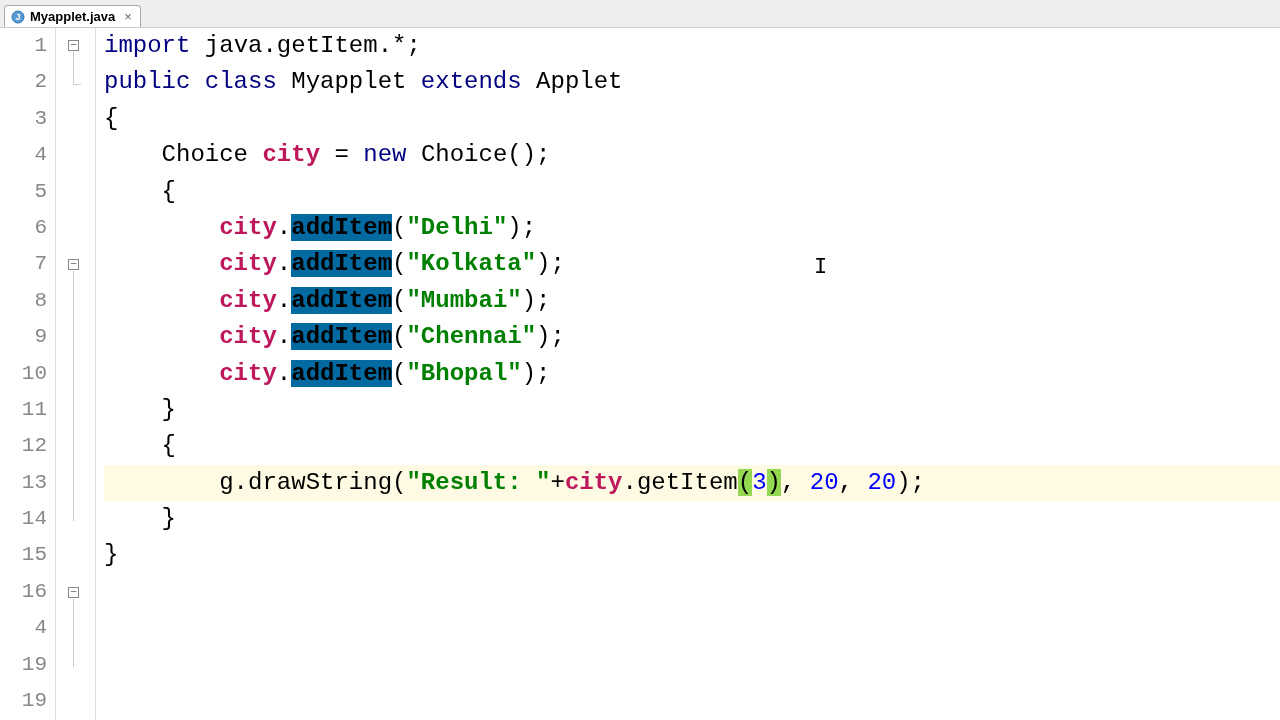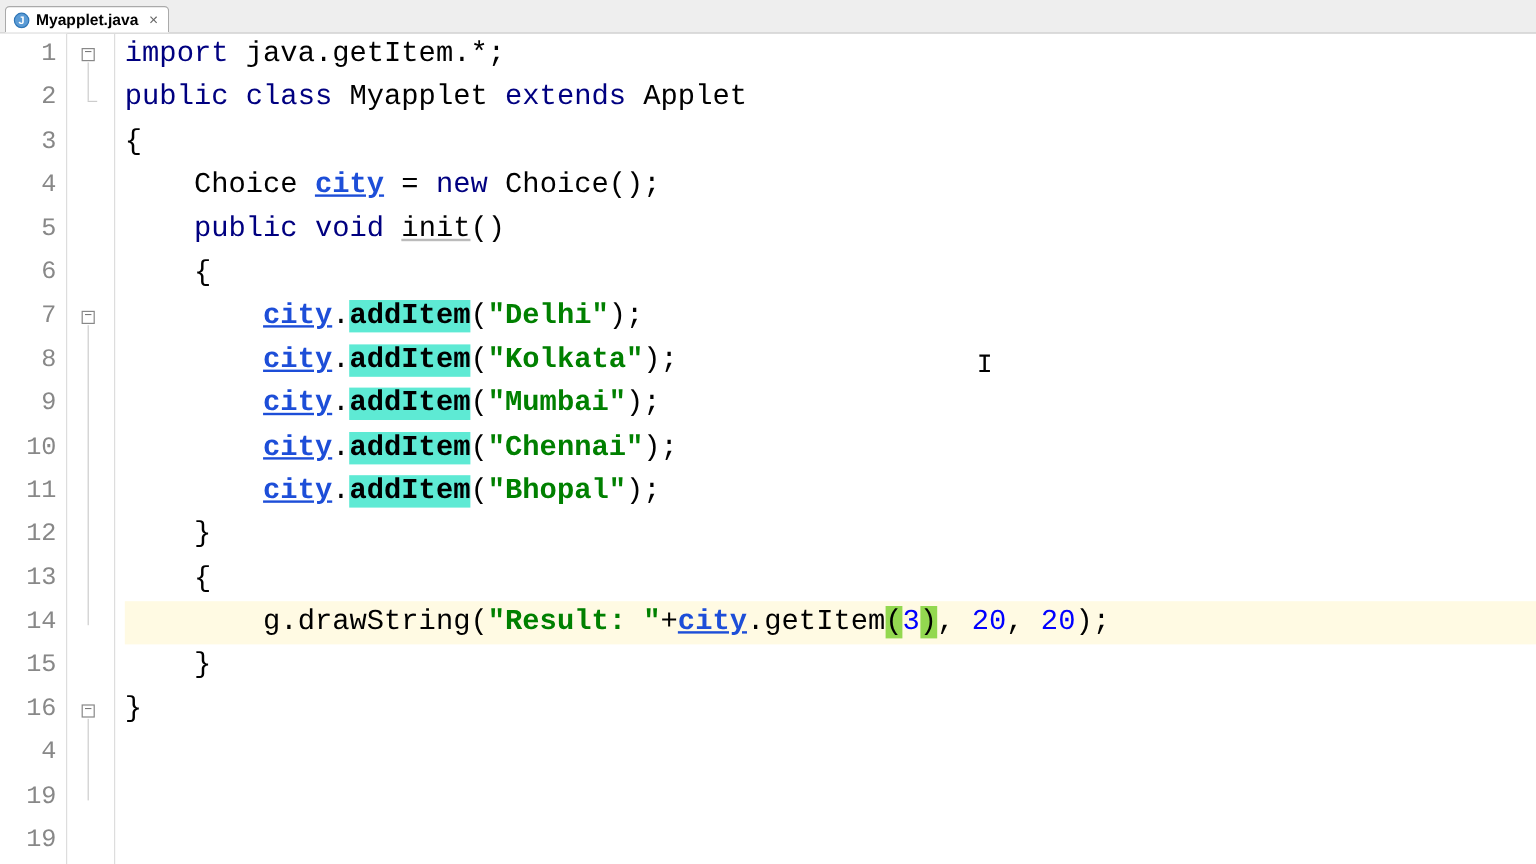--- a/index.html
+++ b/index.html
@@ -99,25 +99,25 @@
   padding-left: 8px;
   position: relative;
 }
 .code-line {
   height: 36.4px;
   line-height: 36.4px;
   white-space: pre;
   position: relative;
 }
 .kw { color: #000080; font-weight: normal; }
-.field { color: #1d4ed8; font-weight: bold; text-decoration: underline; }
+.field { color: #be185d; font-weight: bold; }
 .str { color: #008000; font-weight: bold; }
 .num { color: #0000ff; }
 .method-decl { text-decoration: underline; text-decoration-color: #bbb; }
-.hl-method { background: #5eead4; font-weight: bold; }
+.hl-method { background: #0369a1; font-weight: bold; }
 .hl-bracket1 { background: #93d850; }
 .hl-bracket2 { background: #93d850; }
 .current-line {
   background: #fffae3;
 }
 .text-cursor {
   position: absolute;
   font-size: 22px;
   color: #000;
 }
@@ -169,21 +169,20 @@
     <div class="fold-line" style="top:243px;height:250px"></div>
     <div class="fold-box" style="top:559px">−</div>
     <div class="fold-line" style="top:571px;height:68px"></div>
   </div>
 
   <div class="code">
     <div class="code-line"><span class="kw">import</span><span> java.getItem.*;</span></div>
     <div class="code-line"><span class="kw">public class</span><span> Myapplet </span><span class="kw">extends</span><span> Applet</span></div>
     <div class="code-line"><span>{</span></div>
     <div class="code-line"><span>    Choice </span><span class="field">city</span><span> = </span><span class="kw">new</span><span> Choice();</span></div>
-    <div class="code-line"><span>    </span><span class="kw">public void</span> <span class="method-decl">init</span><span>()</span></div>
     <div class="code-line"><span>    {</span></div>
     <div class="code-line"><span>        </span><span class="field">city</span><span>.</span><span class="hl-method">addItem</span><span>(</span><span class="str">"Delhi"</span><span>);</span></div>
     <div class="code-line"><span>        </span><span class="field">city</span><span>.</span><span class="hl-method">addItem</span><span>(</span><span class="str">"Kolkata"</span><span>);</span><span class="text-cursor" style="left:710px;top:4px">I</span></div>
     <div class="code-line"><span>        </span><span class="field">city</span><span>.</span><span class="hl-method">addItem</span><span>(</span><span class="str">"Mumbai"</span><span>);</span></div>
     <div class="code-line"><span>        </span><span class="field">city</span><span>.</span><span class="hl-method">addItem</span><span>(</span><span class="str">"Chennai"</span><span>);</span></div>
     <div class="code-line"><span>        </span><span class="field">city</span><span>.</span><span class="hl-method">addItem</span><span>(</span><span class="str">"Bhopal"</span><span>);</span></div>
     <div class="code-line"><span>    }</span></div>
     <div class="code-line"><span>    {</span></div>
     <div class="code-line current-line"><span>        g.drawString(</span><span class="str">"Result: "</span><span>+</span><span class="field">city</span><span>.getItem</span><span class="hl-bracket1">(</span><span class="num">3</span><span class="hl-bracket2">)</span><span>, </span><span class="num">20</span><span>, </span><span class="num">20</span><span>);</span></div>
     <div class="code-line"><span>    }</span></div>

